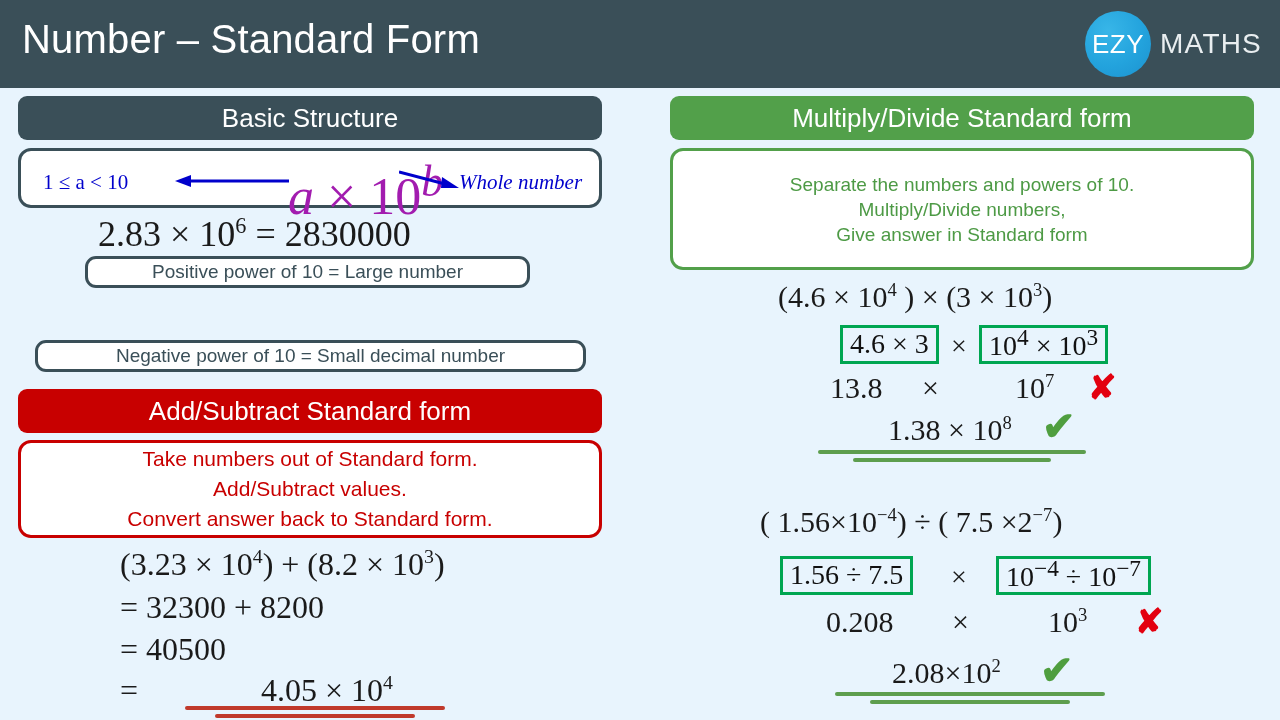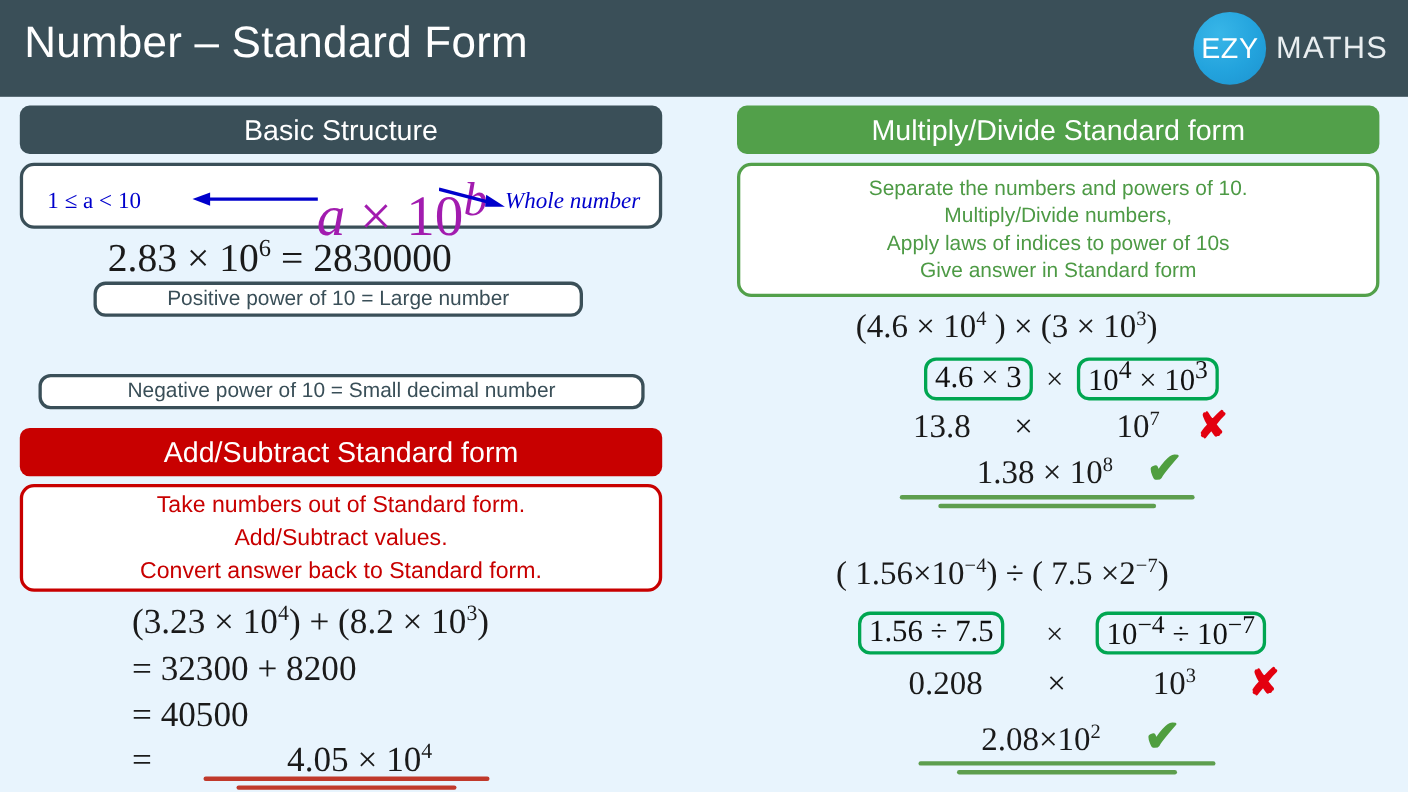--- a/index.html
+++ b/index.html
@@ -82,21 +82,21 @@
     font-size: 21px; font-style: italic; white-space: nowrap;
   }
   .core-formula {
     position: absolute; font-family: "Liberation Serif", serif;
     font-size: 52px; color: #a21caf; white-space: nowrap;
   }
   .core-formula .ital { font-style: italic; }
 
   
   .gbox {
-    position: absolute; border: 3px solid #00a651; border-radius: 11px;
+    position: absolute; border: 3px solid #00a651; border-radius: 0;
     background: transparent; font-family: "Liberation Serif", serif;
     color: #111; white-space: nowrap;
     display: flex; align-items: center; justify-content: center;
     padding: 1px 7px 3px 7px;
   }
 
   
   .uline { position: absolute; height: 4px; border-radius: 2px; }
   .uline.red   { background: #c0392b; }
   .uline.green { background: #5d9e4e; }
@@ -180,21 +180,20 @@
   <div class="uline red" style="left:185px; top:706px; width:260px;"></div>
   <div class="uline red" style="left:215px; top:714px; width:200px;"></div>
 
   <div class="bar green" style="left:670px; top:96px; width:584px; height:44px;">
     <span>Multiply/Divide Standard form</span>
   </div>
 
   <div class="roundbox green" style="left:670px; top:148px; width:584px; height:122px;">
     <div class="note-line green">Separate the numbers and powers of 10.</div>
     <div class="note-line green">Multiply/Divide numbers,</div>
-    <div class="note-line green">Apply laws of indices to power of 10s</div>
     <div class="note-line green">Give answer in Standard form</div>
   </div>
 
   <div class="math m30" style="left:778px; top:280px;"><span>(4.6 × 10</span><sup>4</sup><span> ) × (3 × 10</span><sup>3</sup><span>)</span></div>
 
   <div class="gbox m28" style="left:840px; top:325px; height:39px;">
     <span>4.6 × 3</span>
   </div>
 
   <div class="math m28" style="left:951px; top:330px;">×</div>

